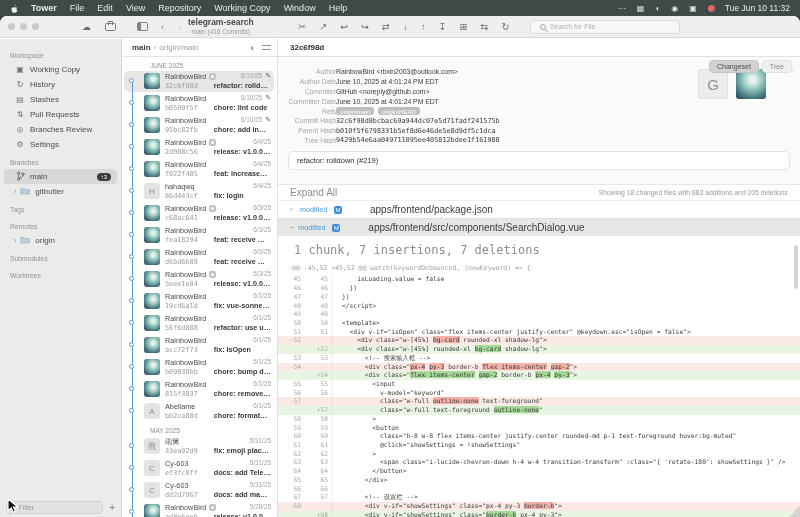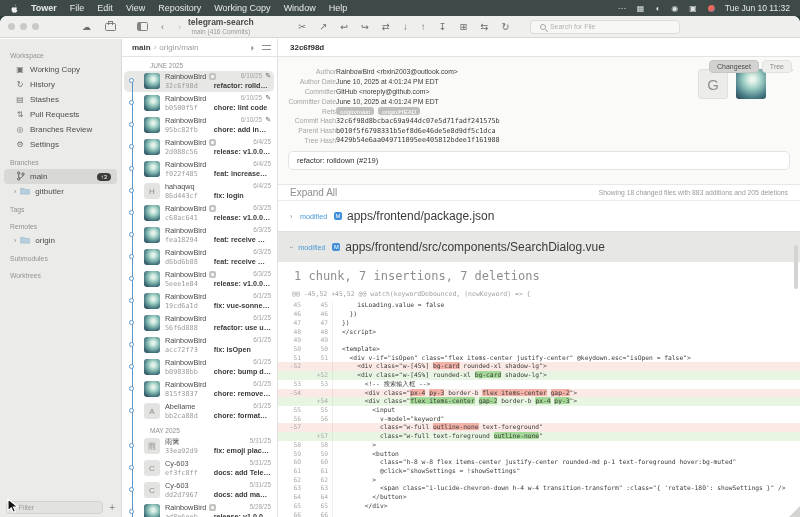--- a/index.html
+++ b/index.html
@@ -128,29 +128,29 @@
   .bigav { width:30px; height:30px; border-radius:3px; margin-left:8px; }
   .bigav.g { background:#ececea; border:1px solid #e0e0de; color:#8f8f8d; font-size:15px; display:flex;
              align-items:center; justify-content:center; }
   .bigav.art { background:radial-gradient(circle at 55% 35%, #e8f4ee 10%, #9fd0c4 35%, #4b7e88 70%, #23424c); }
   #av-chev { position:absolute; right:8px; top:10px; color:#b0b0ae; font-size:7px; transform:rotate(90deg); }
   #msgbox { margin:6px 10px; background:#fff; border:1px solid #e3e3e1; border-radius:5px;
             padding:4px 8px; font-size:7.5px; color:#2f2f2d; }
   #filehead { display:flex; align-items:center; height:15px; padding:0 12px; }
   #expand-all { font-size:10px; color:#8e8e8c; }
   #summary { margin-left:auto; font-size:6.8px; color:#9b9b99; }
-  .filerow { display:flex; align-items:center; height:31px; border-top:1px solid #ededeb;
+  .filerow { display:flex; align-items:center; height:18px; border-top:1px solid #ededeb;
              padding:0 12px; }
   .filerow.sel { background:#e7e7e5; border-top-color:#e0e0de; }
   .fchev { width:10px; color:#8e8e8c; font-size:7px; flex:none; }
   .fchev.down { transform:rotate(90deg); width:auto; margin-right:6px; }
   .fstatus { font-size:7.2px; color:#4a9ad6; width:34px; flex:none; }
   .fbadge { width:8px; height:8px; background:#3e8ed9; color:#fff; font-size:5.8px; border-radius:2px;
             display:flex; align-items:center; justify-content:center; margin-right:5px; flex:none; }
-  .fpath { font-size:12px; color:#3b3b39; white-space:nowrap; }
+  .fpath { font-size:10px; color:#3b3b39; white-space:nowrap;margin-left:23px; }
   #chunkinfo { font-size:12px; color:#8e8e8c; padding:7px 0 5px 16px; }
   #hunkhead { font-size:6.5px; color:#a3a3a1; padding:2px 0 3px 14px; white-space:pre; }
 
   
   #diff { border-top:0; }
   .drow { display:flex; height:8.72px; line-height:8.72px; font-family:"DejaVu Sans Mono",monospace;
           font-size:6.3px; }
   .drow .g1, .drow .g2 { width:27px; flex:none; text-align:right; padding-right:4px; color:#a8a8a6; }
   .drow .code { flex:1; white-space:pre; padding-left:9px; color:#3c3c3a; border-left:1px solid #f0f0ee;
                 overflow:hidden; }

